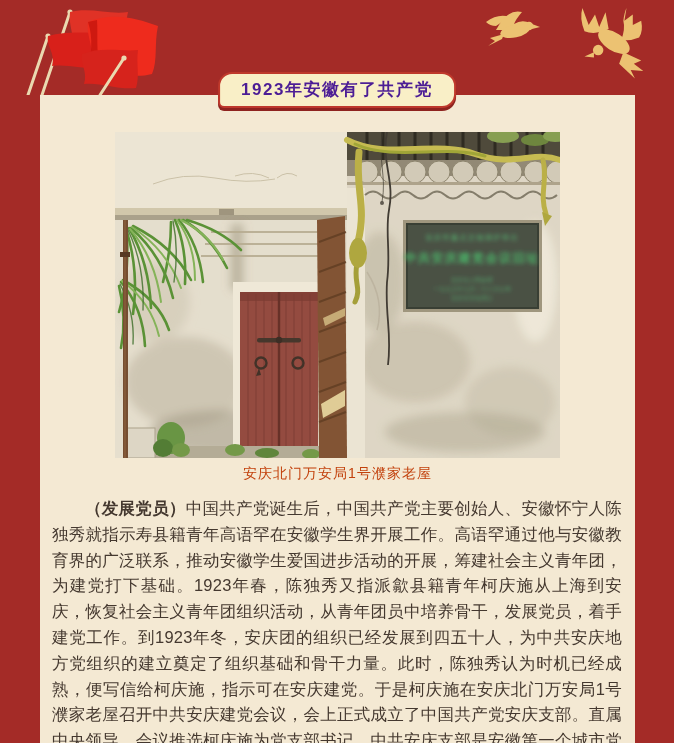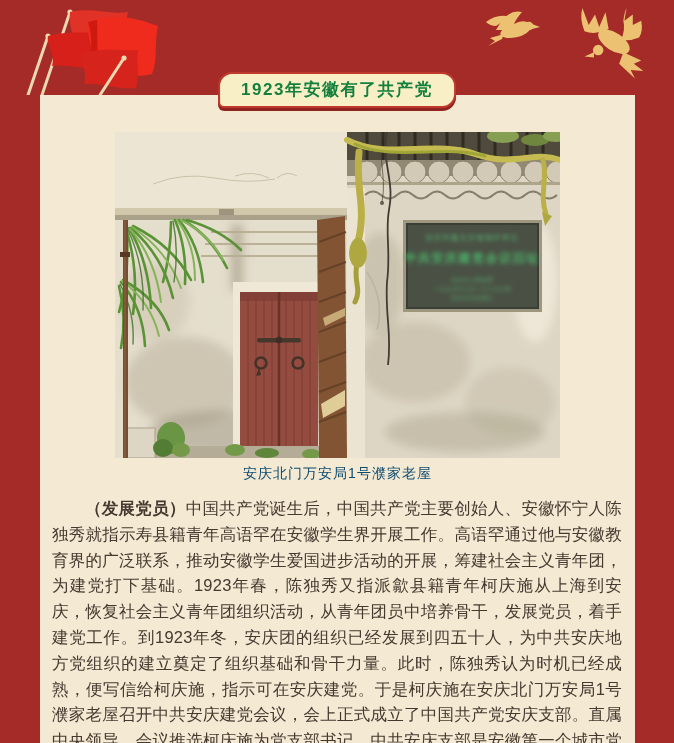--- a/index.html
+++ b/index.html
@@ -15,38 +15,38 @@
   .flags  { position:absolute; left:24px; top:0; }
   .doves  { position:absolute; right:26px; top:4px; }
   .badge {
     position:absolute; top:72px; left:50%; transform:translateX(-50%);
     z-index:3; white-space:nowrap;
     background:#f9efc7;
     border:2px solid #bf392c;
     border-radius:14px 14px 14px 6px;
     box-shadow:0 3px 0 #8e231f;
     padding:4px 21px 5px;
-    font-size:17px; font-weight:700; color:#15803d; letter-spacing:1.5px;
+    font-size:17px; font-weight:700; color:#4c1d95; letter-spacing:1.5px;
   }
 
   
   .card {
     position:relative; z-index:1;
     margin:0 39px 0 40px;
     min-height:648px;
     background:#f4e9d3;
     padding-top:37px;
     box-sizing:border-box;
     padding-bottom:6px;
   }
   figure { margin:0; text-align:center; }
   .photo-svg { display:block; margin:0 auto; }
   .caption {
     margin-top:7px;
-    font-size:14px; color:#0c4a6e; letter-spacing:1px;
+    font-size:14px; color:#c2410c; letter-spacing:1px;
   }
   .article {
     margin:13px 13px 0 12px;
     font-size:16.5px; line-height:25.8px;
     color:#44382f;
     text-align:justify;
     text-indent:2em;
     letter-spacing:0.2px;
   }
   .article b { font-weight:700; }

